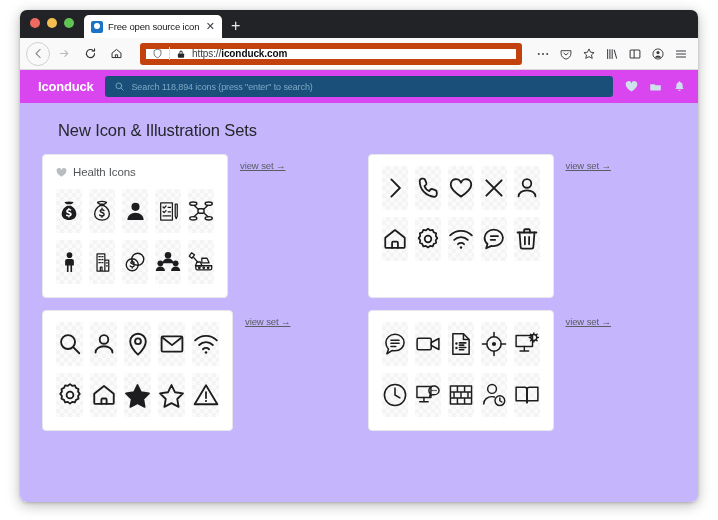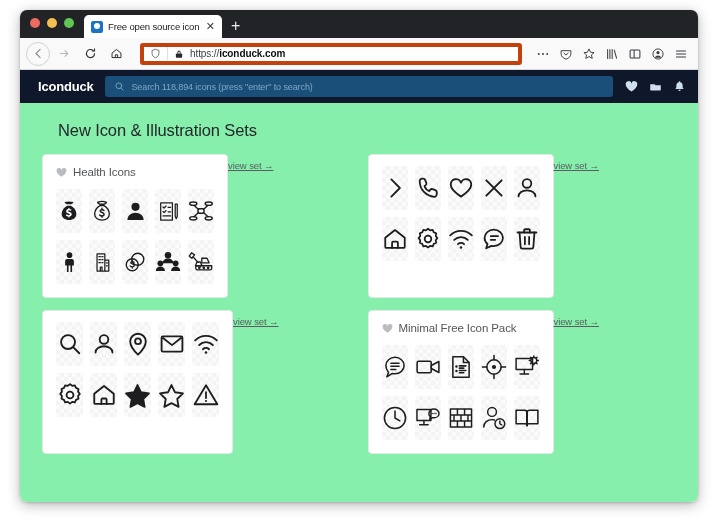--- a/index.html
+++ b/index.html
@@ -104,21 +104,21 @@
     display: flex; align-items: center; justify-content: center;
     color: #2b2c2e; cursor: pointer; border-radius: 50%;
   }
   .navbtn.back { border: 1px solid #d0d1d3; color: #8b8d90; }
   .navbtn.fwd { color: #b9babc; }
   .urlbar {
     flex: 1 1 auto;
     height: 22px;
     margin: 0 8px 0 10px;
     background: #ffffff;
-    border: 4px solid #c2410c;
+    border: 6px solid #c2410c;
     border-radius: 3px;
     display: flex;
     align-items: center;
     padding: 0 6px;
     gap: 6px;
   }
   .urlbar .sep { width: 1px; height: 13px; background: #dddee0; }
   .url-text { font-size: 10px; color: #3b3d40; letter-spacing: -0.1px; }
   .url-text b { color: #0c0d0e; font-weight: 700; }
   .toolicons { display: flex; align-items: center; gap: 1px; }
@@ -131,21 +131,21 @@
   
   .page {
     flex: 1 1 auto;
     background: #ffffff;
     overflow: hidden;
     display: flex;
     flex-direction: column;
   }
   .site-header {
     flex: 0 0 33px;
-    background: #0f172a;
+    background: #d946ef;
     display: flex;
     align-items: center;
     padding: 0 12px 0 18px;
     gap: 12px;
     justify-content: center;
   }
   .logo {
     font-size: 13px;
     font-weight: 700;
     color: #ffffff;
@@ -167,21 +167,21 @@
     font-size: 9px;
     color: #7fa8c6;
     letter-spacing: -0.1px;
     white-space: nowrap;
   }
   .header-icons { display: flex; align-items: center; gap: 11px; }
   .hicon { color: #cfe0ed; cursor: pointer; display: flex; }
 
   .content {
     flex: 1 1 auto;
-    background: #86efac;
+    background: #c4b5fd;
     padding: 12px 22px 4px 22px;
     overflow: hidden;
   }
   .page-title {
     font-size: 16.5px;
     color: #25272a;
     font-weight: 400;
     margin: 6px 0 14px 16px;
     letter-spacing: -0.1px;
   }
@@ -227,20 +227,21 @@
     display: flex;
     justify-content: flex-end;
     padding: 6px 4px 0 0;
   }
   .viewset {
     font-size: 9.5px;
     color: #5a5d61;
     text-decoration: underline;
     cursor: pointer;
     letter-spacing: -0.1px;
+    margin-left: 12px;
   }
 </style>
 </head>
 <body>
 
 <div class="browser-window">
 
   <div class="titlebar">
     <div class="traffic">
       <span class="dot red"></span>
@@ -618,28 +619,20 @@
               </div>
             </div>
           </div>
           <div class="viewset-row">
             <span class="viewset">view set →</span>
           </div>
         </div>
 
         <div class="card-wrap">
           <div class="card">
-            <div class="card-title">
-              <span class="fav-heart">
-                <svg width="11" height="11" viewBox="0 0 16 16" fill="currentColor">
-                    <path d="M8 14 C2.5 10.2 1 7.8 1 5.7 A3.5 3.5 0 0 1 8 4.2 A3.5 3.5 0 0 1 15 5.7 C15 7.8 13.5 10.2 8 14 Z"></path>
-                  </svg>
-              </span>
-              <span>Minimal Free Icon Pack</span>
-            </div>
             <div class="icon-grid">
               <div class="icon-tile">
                 <svg width="26" height="26" viewBox="0 0 32 32" fill="none" stroke="#1d1d1f" stroke-width="1.9" stroke-linecap="round" stroke-linejoin="round">
                     <path d="M27.2 14.2 c0 5.6-5 10.1-11.2 10.1 -1.1 0-2.2-0.2-3.2-0.4 L6 28 l2-5.6 C6.1 20.3 4.8 17.4 4.8 14.2 4.8 8.6 9.8 4.1 16 4.1 s11.2 4.5 11.2 10.1 z"></path>
                     <path d="M11 11.4 h10 M11 15.2 h10 M11 19 h6"></path>
                   </svg>
               </div>
               <div class="icon-tile">
                 <svg width="26" height="26" viewBox="0 0 32 32" fill="none" stroke="#1d1d1f" stroke-width="1.9" stroke-linejoin="round">
                     <rect x="2.6" y="9" width="17.4" height="14" rx="1.8"></rect>

